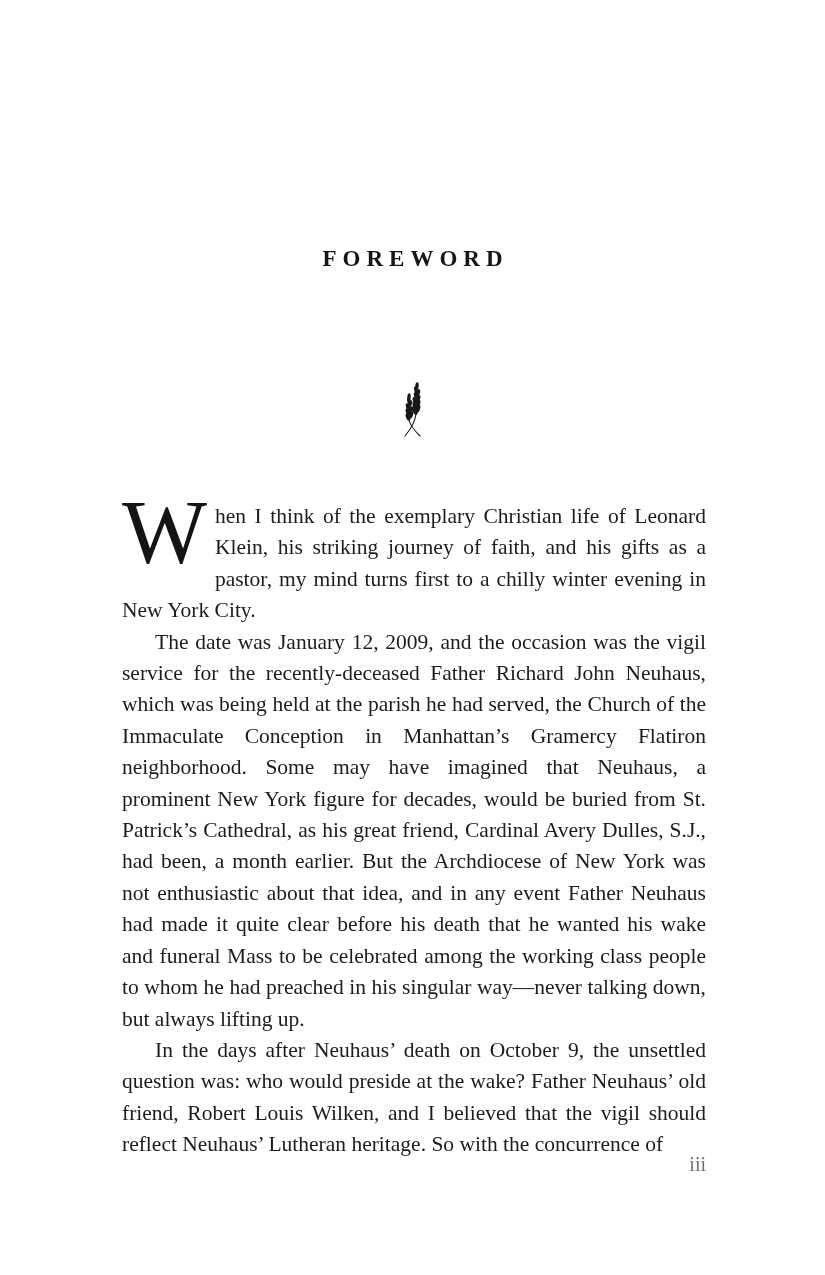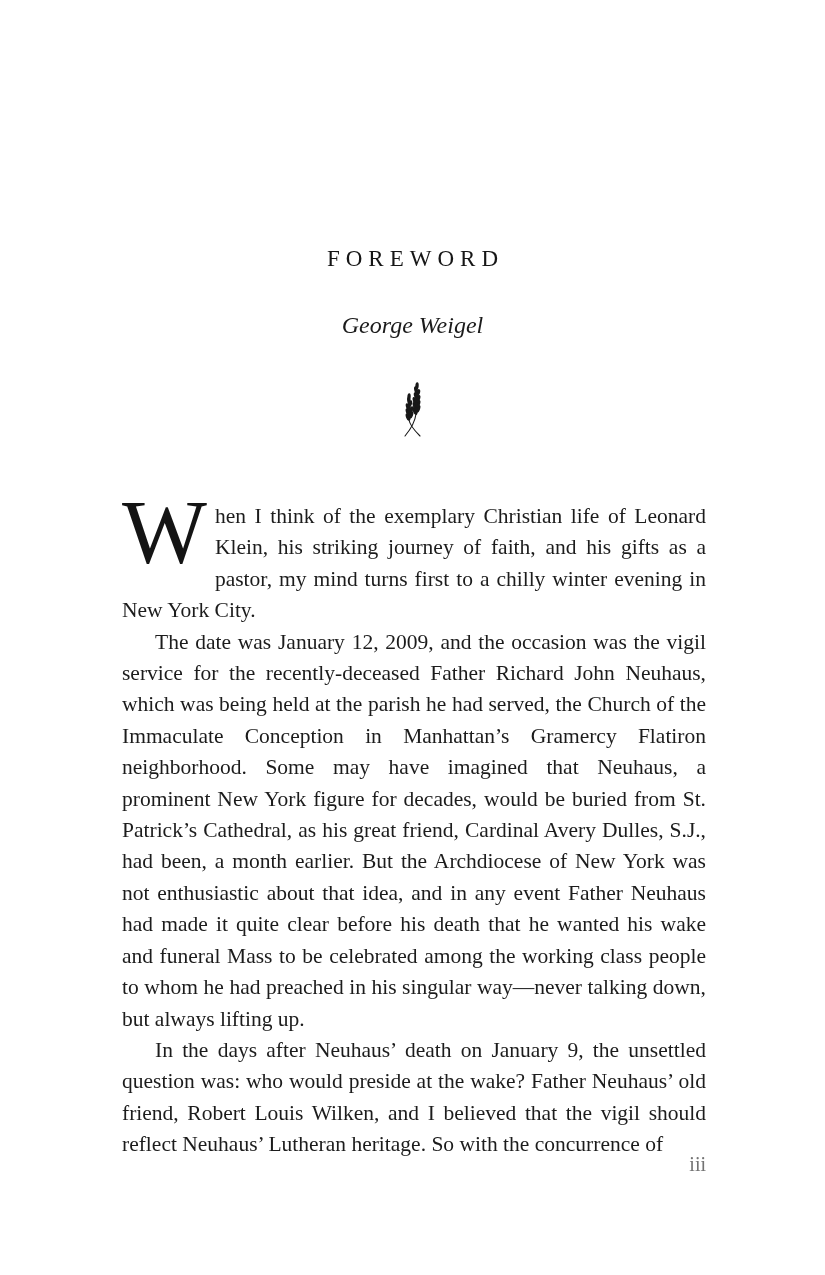--- a/index.html
+++ b/index.html
@@ -20,21 +20,21 @@
   .chapter-title {
     position: absolute;
     top: 246px;
     left: 0;
     right: 0;
     text-align: center;
     font-size: 23px;
     line-height: 26px;
     letter-spacing: 6px;
     text-indent: 6px;
-    font-weight: 400;
+    font-weight: 700;
     color: #161616;
   }
   .author {
     position: absolute;
     top: 311px;
     left: 0;
     right: 0;
     text-align: center;
     font-style: italic;
     font-size: 24px;
@@ -83,21 +83,20 @@
   }
   .ornament-svg { display: inline-block; }
 </style>
 </head>
 <body>
 
 <div class="page">
 
   <div class="chapter-title">FOREWORD</div>
 
-  <div class="author">George Weigel</div>
 
   <div class="ornament-wrap">
     <svg class="ornament-svg" width="36" height="58" viewBox="0 0 36 58" xmlns="http://www.w3.org/2000/svg">
       <g fill="#181818" stroke="none">
 
         <ellipse cx="0" cy="0" rx="2.0" ry="4.2" transform="translate(20,31) rotate(-20)"></ellipse>
         <ellipse cx="0" cy="0" rx="2.0" ry="4.2" transform="translate(23,29) rotate(20)"></ellipse>
         <ellipse cx="0" cy="0" rx="2.0" ry="4.2" transform="translate(20,26) rotate(-20)"></ellipse>
         <ellipse cx="0" cy="0" rx="2.0" ry="4.2" transform="translate(23,24) rotate(20)"></ellipse>
         <ellipse cx="0" cy="0" rx="2.0" ry="4.2" transform="translate(20,21) rotate(-20)"></ellipse>
@@ -122,18 +121,18 @@
         <path d="M14 40 C15 46 20 51 25 56"></path>
       </g>
     </svg>
   </div>
 
   <div class="body-text">
     <p>
       <span class="dropcap">W</span><span>hen I think of the exemplary Christian life of Leonard Klein, his striking journey of faith, and his gifts as a pastor, my mind turns first to a chilly winter evening in New York City.</span>
     </p>
     <p class="indented">The date was January 12, 2009, and the occasion was the vigil service for the recently-deceased Father Richard John Neuhaus, which was being held at the parish he had served, the Church of the Immaculate Conception in Manhattan’s Gramercy Flatiron neighborhood. Some may have imagined that Neuhaus, a prominent New York figure for decades, would be buried from St. Patrick’s Cathedral, as his great friend, Cardinal Avery Dulles, S.J., had been, a month earlier. But the Archdiocese of New York was not enthusiastic about that idea, and in any event Father Neuhaus had made it quite clear before his death that he wanted his wake and funeral Mass to be celebrated among the working class people to whom he had preached in his singular way—never talking down, but always lifting up.</p>
-    <p class="indented">In the days after Neuhaus’ death on January 9, the unsettled question was: who would preside at the wake? Father Neuhaus’ old friend, Robert Louis Wilken, and I believed that the vigil should reflect Neuhaus’ Lutheran heritage. So with the concurrence of</p>
+    <p class="indented">In the days after Neuhaus’ death on October 9, the unsettled question was: who would preside at the wake? Father Neuhaus’ old friend, Robert Louis Wilken, and I believed that the vigil should reflect Neuhaus’ Lutheran heritage. So with the concurrence of</p>
   </div>
 
   <div class="page-number">iii</div>
 
 </div>
 
 </body></html>

